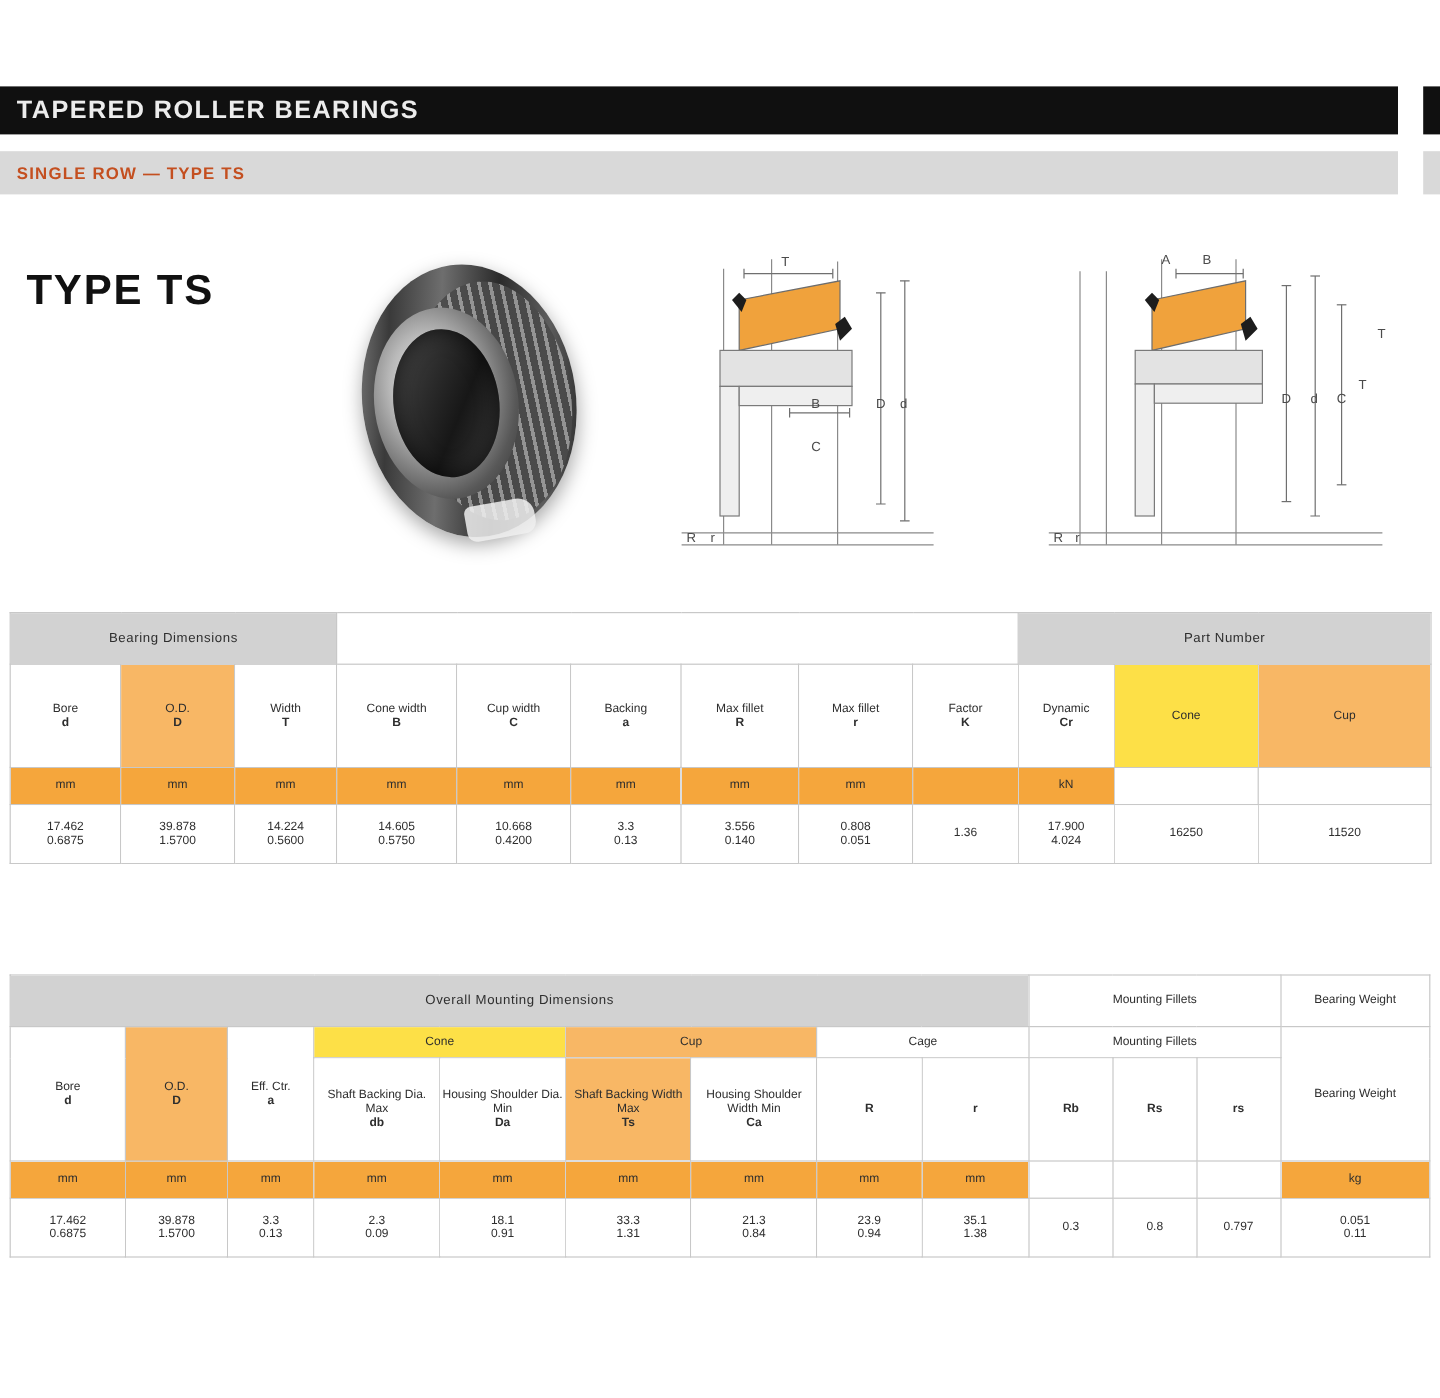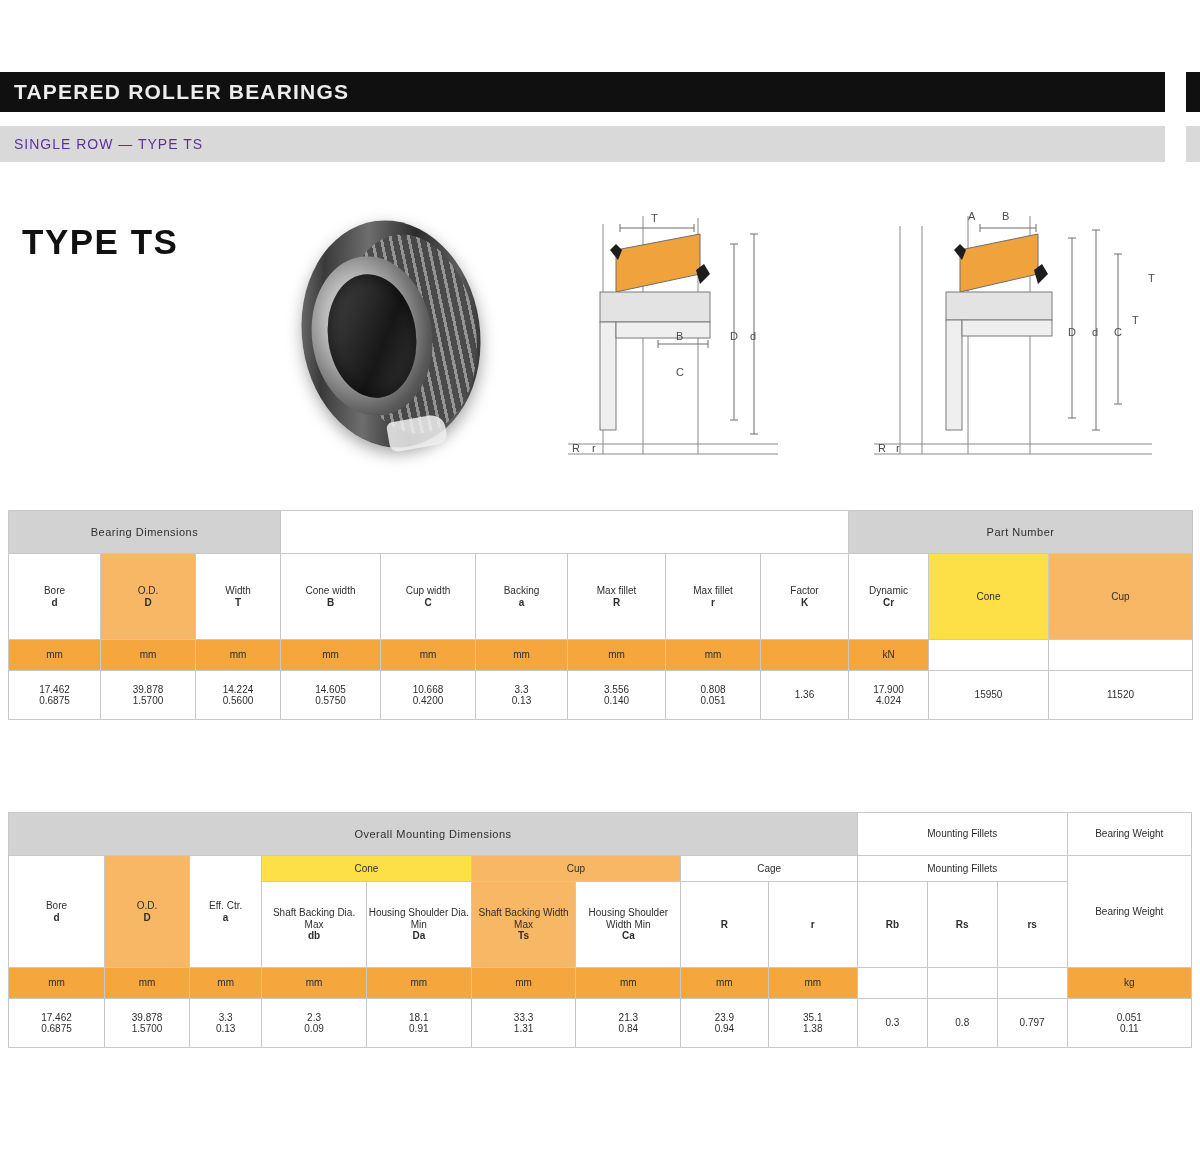--- a/index.html
+++ b/index.html
@@ -58,23 +58,23 @@
     position: absolute;
     left: 0;
     top: 126px;
     width: 1165px;
     height: 36px;
     background: #d9d9d9;
     display: flex;
     align-items: center;
   }
   .header-grey .subtitle {
-    color: #4c1d95;
+    color: #c2410c;
     font-size: 14px;
-    font-weight: normal;
+    font-weight: bold;
     letter-spacing: 1px;
     margin-left: 14px;
     filter: blur(0.6px);
     opacity: .9;
   }
   .header-grey-right {
     position: absolute;
     left: 1186px;
     top: 126px;
     width: 14px;
@@ -436,21 +436,21 @@
 0.4200</td>
       <td class="data blurtext" style="white-space:pre-line">3.3
 0.13</td>
       <td class="data blurtext" style="white-space:pre-line">3.556
 0.140</td>
       <td class="data blurtext" style="white-space:pre-line">0.808
 0.051</td>
       <td class="data blurtext" style="white-space:pre-line">1.36</td>
       <td class="data blurtext" style="white-space:pre-line">17.900
 4.024</td>
-      <td class="data blurtext">15950</td>
+      <td class="data blurtext">16250</td>
       <td class="data blurtext">11520</td>
     </tr>
   </tbody>
     </table>
 
   <table class="tbl" id="table-overall">
     <colgroup>
       <col style="width:88px">
         <col style="width:78px">
         <col style="width:66px">

